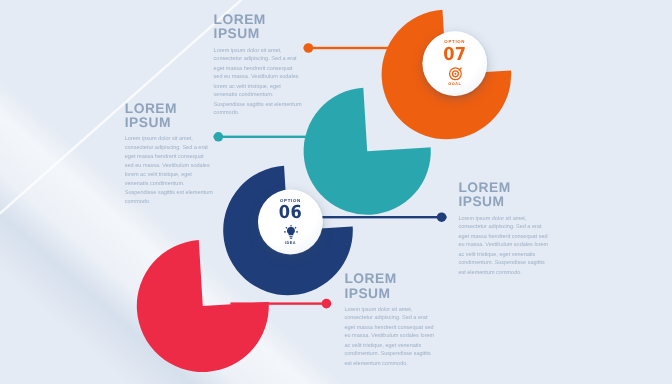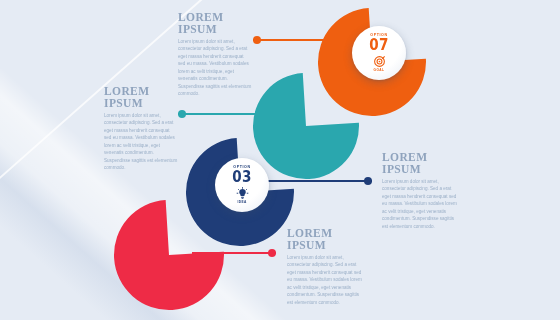--- a/index.html
+++ b/index.html
@@ -136,21 +136,21 @@
   }
   .connector.dot-left .dot { left: 0; }
   .connector.dot-right .dot { right: 0; }
 
   
   .textblock {
     position: absolute;
     z-index: 5;
   }
   .textblock .tb-title {
-    font-family: Liberation Serif, serif;
+    font-family: Liberation Sans, sans-serif;
     font-size: 11.5px;
     font-weight: 700;
     letter-spacing: 0.4px;
     color: #8fa3bd;
     margin: 0 0 3px 0;
     line-height: 1;
   }
   .textblock .tb-body {
     font-size: 4.6px;
     line-height: 1.62;
@@ -205,21 +205,21 @@
     <p class="tb-title">LOREM IPSUM</p>
     <p class="tb-body">Lorem ipsum dolor sit amet, consectetur adipiscing. Sed a erat eget massa hendrerit consequat sed eu massa. Vestibulum sodales lorem ac velit tristique, eget venenatis condimentum. Suspendisse sagittis est elementum commodo.</p>
   </div>
 
   <div class="wedge" style="left:186px; top:138px; width:108px; height:108px;">
     <div class="disc-shadow" style="background:#5d6b86;"></div>
     <div class="disc" style="background:#1f3d78;"></div>
   </div>
   <div class="badge" style="left:215px; top:158px; width:54px; height:54px; color:#1f3d78;">
     <span class="opt-word">OPTION</span>
-    <span class="opt-num">03</span>
+    <span class="opt-num">06</span>
     <span class="opt-icon">
       <svg width="13" height="13" viewBox="0 0 24 24" fill="none" stroke="#1f3d78" stroke-width="2">
         <path d="M12 3.5 a6.2 6.2 0 0 0 -3.6 11.2 v2.1 h7.2 v-2.1 A6.2 6.2 0 0 0 12 3.5 z" fill="#1f3d78" stroke="none"></path>
         <rect x="9.4" y="18.2" width="5.2" height="1.7" rx="0.6" fill="#1f3d78" stroke="none"></rect>
         <rect x="10.2" y="20.7" width="3.6" height="1.5" rx="0.6" fill="#1f3d78" stroke="none"></rect>
         <path d="M12 1 v1.4 M4.6 4.6 l1 1 M19.4 4.6 l-1 1 M2 11.5 h1.4 M20.6 11.5 h1.4" stroke-width="1.7" stroke-linecap="round"></path>
       </svg>
     </span>
     <span class="opt-sub">IDEA</span>
   </div>

